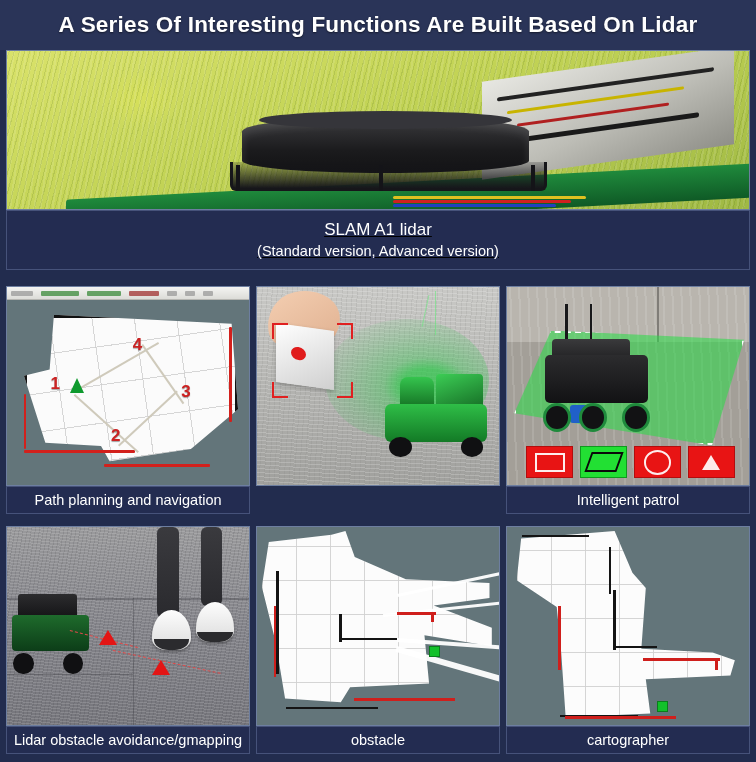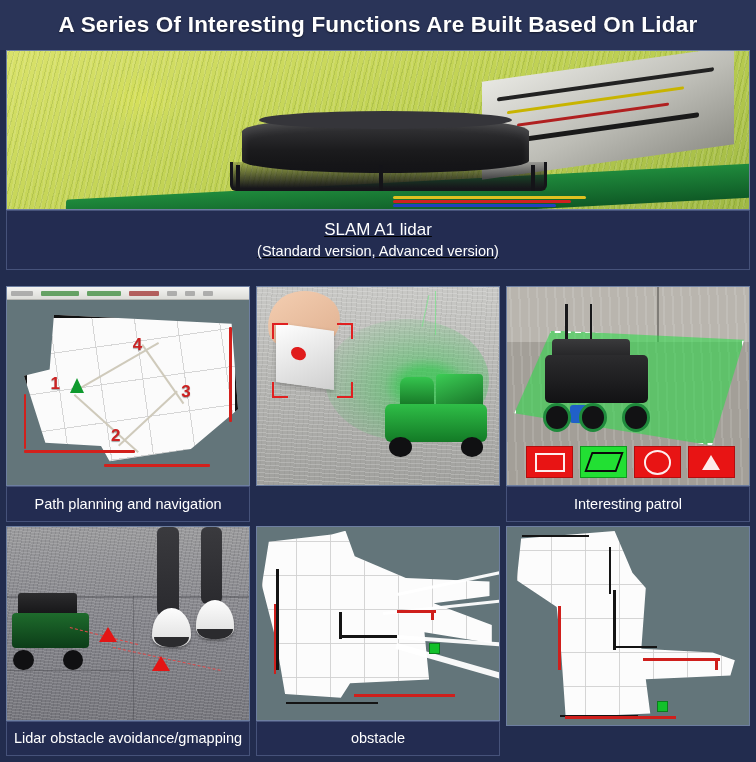--- a/index.html
+++ b/index.html
@@ -37,21 +37,21 @@
   .r3 .thumb{height:200px;}
 
   .cap{
     background:#232c51;color:#fff;border:1px solid #46527a;
     box-sizing:border-box;text-align:center;
     display:flex;flex-direction:column;align-items:center;justify-content:center;
   }
   .cap1{height:60px;padding:4px 2px;}
   .cap1 .l1{font-size:17px;line-height:22px;}
   .cap1 .l2{font-size:14.5px;line-height:20px;}
-  .cap2{height:36px;font-size:14.5px;}
+  .cap2{height:28px;font-size:14.5px;}
 
   
   .grass{
     position:absolute;inset:0;
     background:
       radial-gradient(ellipse 60px 40px at 18% 30%,#d6e05a,transparent 70%),
       radial-gradient(ellipse 70px 45px at 70% 75%,#b9cf4e,transparent 70%),
       linear-gradient(160deg,#d9e26a 0%,#c2d355 45%,#9fb944 100%);
   }
   .grass:after{
@@ -462,21 +462,21 @@
               <div class="sh-para"></div>
             </div>
           <div class="shapebtn">
               <div class="sh-circ"></div>
             </div>
           <div class="shapebtn">
               <div class="sh-tri"></div>
             </div>
         </div>
       </div>
-      <div class="cap cap2">Interesting patrol</div>
+      <div class="cap cap2">Intelligent patrol</div>
     </div>
   </div>
 
   <div class="row row3 r3">
 
     <div class="cell">
       <div class="thumb">
         <div class="carpet"></div>
         <div class="tileline" style="left:0;top:36%;width:100%;height:1.5px;"></div>
         <div class="tileline" style="left:52%;top:36%;width:1.5px;height:64%;"></div>
@@ -534,16 +534,17 @@
         <div class="blkwall" style="left:42%;top:10%;width:2.5px;height:24%;"></div>
         <div class="blkwall" style="left:44%;top:32%;width:2.5px;height:30%;"></div>
         <div class="blkwall" style="left:44%;top:60%;width:18%;height:2.5px;"></div>
         <div class="blkwall" style="left:22%;bottom:4%;width:32%;height:2.5px;"></div>
         <div class="rwall" style="left:21%;top:40%;width:3px;height:32%;"></div>
         <div class="rwall" style="left:56%;top:66%;width:32%;height:3px;"></div>
         <div class="rwall" style="left:86%;top:66%;width:3px;height:6%;"></div>
         <div class="rwall" style="left:24%;bottom:3%;width:46%;height:3px;"></div>
         <div class="greenbot" style="left:62%;top:88%;"></div>
       </div>
+      <div class="cap cap2">cartographer</div>
     </div>
   </div>
 
 </div>
 
 </body></html>

